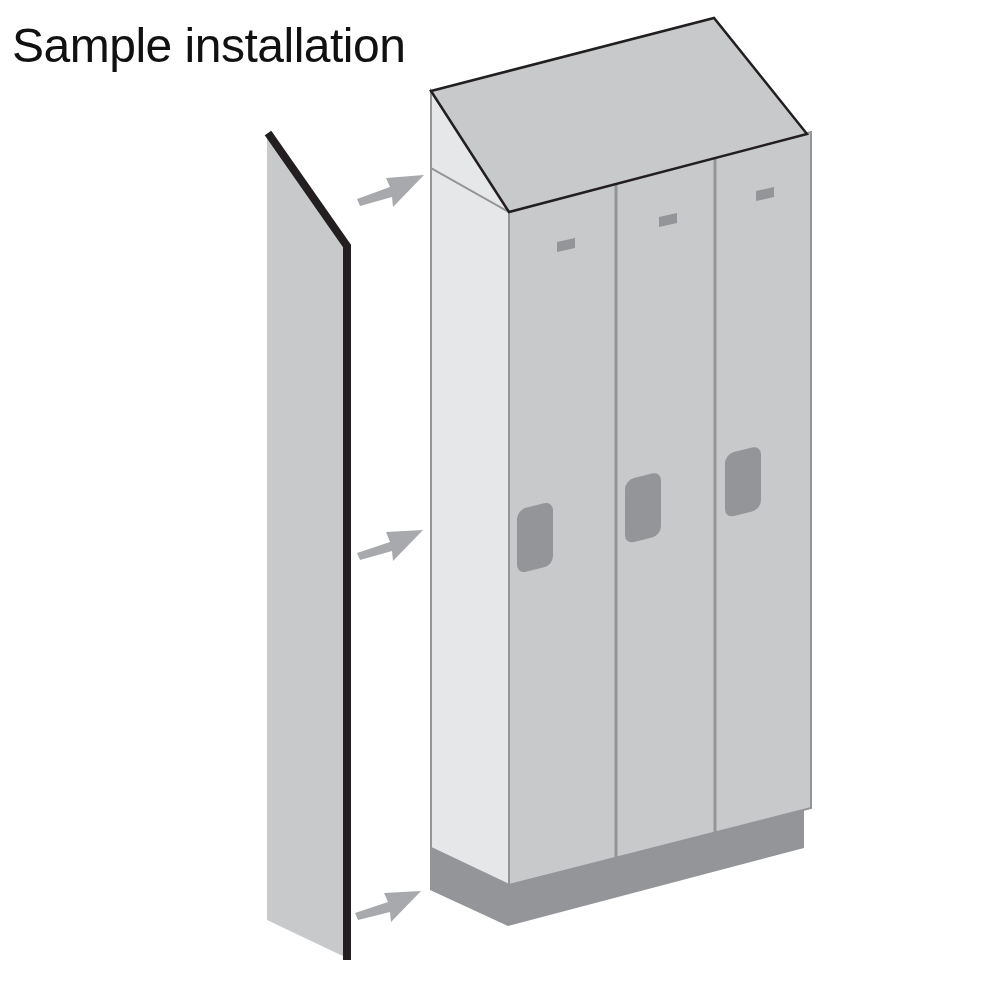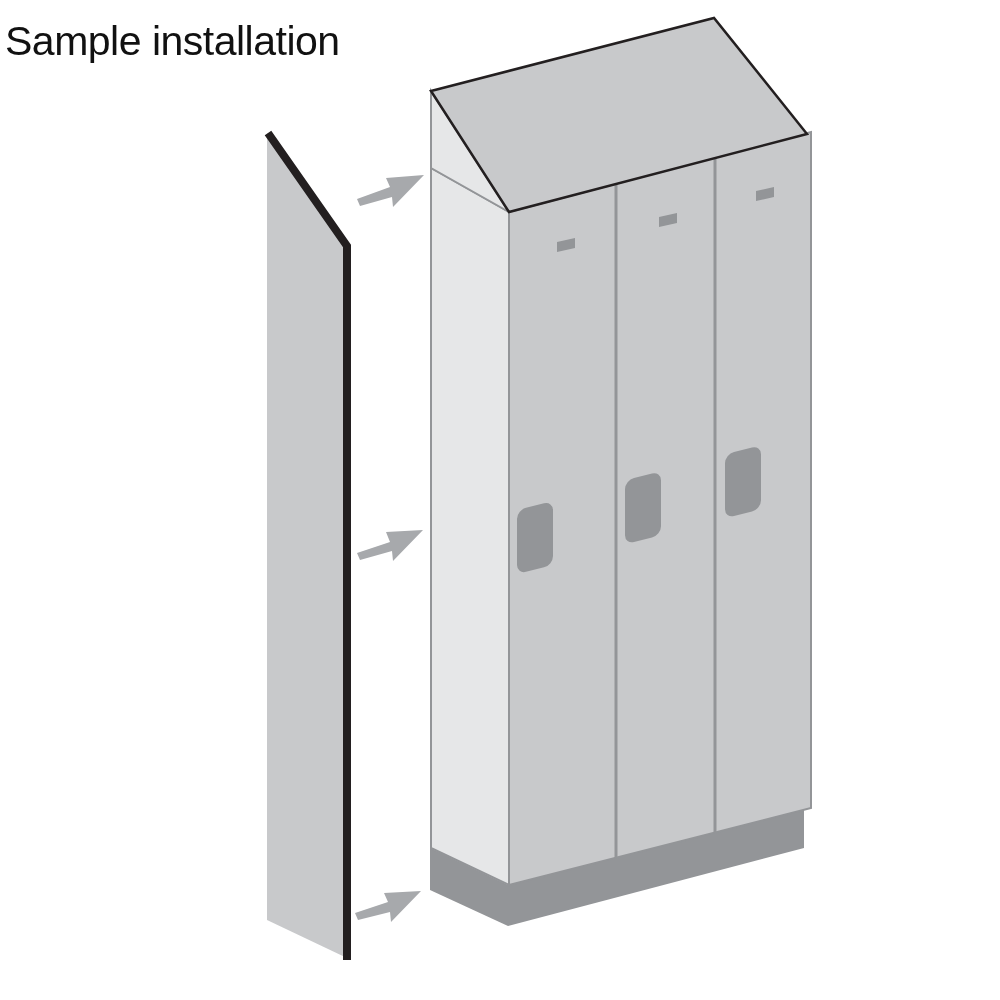--- a/index.html
+++ b/index.html
@@ -1,20 +1,20 @@
 <!DOCTYPE html>
 <html><head>
   <meta charset="utf-8">
   <style>
     html, body { margin: 0; padding: 0; background: #ffffff; }
     body { width: 1000px; height: 1000px; position: relative; overflow: hidden; }
     .title {
-      position: absolute; left: 5px; top: 18px;
+      position: absolute; left: 12px; top: 18px;
       font-family: "Liberation Sans", sans-serif;
-      font-size: 41px; color: #111111; letter-spacing: -0.5px;
+      font-size: 48px; color: #111111; letter-spacing: -0.5px;
       font-stretch: condensed;
     }
     svg.scene { position: absolute; left: 0; top: 0; }
   </style>
 </head>
 <body>
 
 <div class="title">Sample installation</div>
 
 <svg class="scene" width="1000" height="1000" viewBox="0 0 1000 1000">

